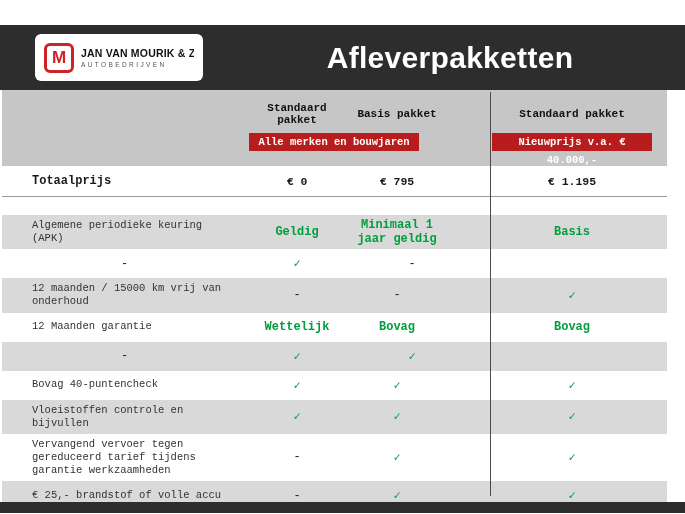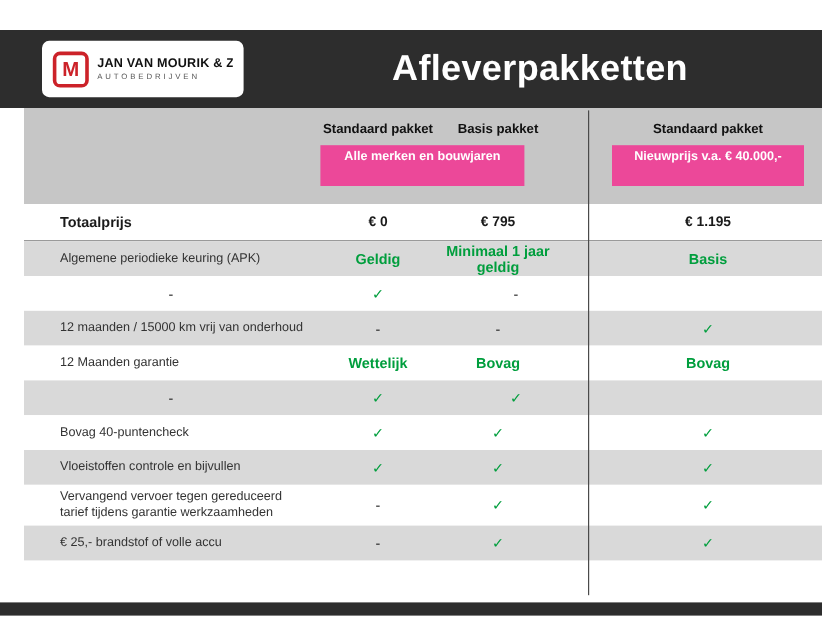--- a/index.html
+++ b/index.html
@@ -31,41 +31,41 @@
   .logo-text { display:flex; flex-direction:column; overflow:hidden; }
   .logo-company { font-size:10.5px; font-weight:bold; letter-spacing:0.2px; white-space:nowrap; color:#111; }
   .logo-sub { font-size:6.5px; letter-spacing:2.4px; color:#555; margin-top:2px; white-space:nowrap; }
   .page-title {
     position:absolute; left:220px; top:0; width:460px; height:70px;
     line-height:65px; text-align:center;
     color:#ffffff; font-size:30px; font-weight:800; letter-spacing:0.3px;
   }
 
   
-  .table-wrap { position:absolute; left:20px; top:90px; width:665px; }
+  .table-wrap { position:absolute; left:2px; top:90px; width:665px;font-family:Liberation Mono, monospace; }
   .grid { display:grid; grid-template-columns:245px 100px 100px 220px; align-items:center; }
 
   .band { background:#c6c6c6; padding:12px 0 15px 0; }
   .col-head { text-align:center; font-size:11px; font-weight:bold; color:#111; }
   .col-head.excl, .val.excl, .total-val.excl { padding-left:30px; }
 
   .badge-row { margin-top:7px; }
   .badge {
-    background:#ec4899; color:#ffffff; font-weight:bold; font-size:10.5px;
-    text-align:center; height:34px; line-height:18px;
+    background:#b91c1c; color:#ffffff; font-weight:bold; font-size:10.5px;
+    text-align:center; height:18px; line-height:18px;
   }
   .badge-std-basis { grid-column:2 / 4; margin:0 28px 0 2px; }
   .badge-excl-wrap { grid-column:4 / 5; padding-left:30px; display:flex; justify-content:center; }
   .badge-excl { width:160px; }
 
   .total-row { height:31px; border-bottom:1px solid #9a9a9a; background:#ffffff; }
   .total-label { padding-left:30px; font-size:12px; font-weight:bold; }
   .total-val { text-align:center; font-size:11.5px; font-weight:bold; }
 
-  .rows { }
+  .rows { margin-top:18px; }
   .feature-row { min-height:29px; }
   .feature-row.stripe { background:#d9d9d9; }
   .feature-row.plain { background:#ffffff; }
   .cell.label { padding:4px 10px 4px 30px; font-size:10.5px; color:#333; max-width:245px; line-height:1.25; }
   .cell.val { text-align:center; font-size:12px; color:#222; }
   .cell.val.green { color:#009e3d; font-weight:bold; }
 
   
   .v-divider { position:absolute; left:490px; top:92px; width:1px; height:404px; background:#4a4a4a; }
   .bottombar { position:absolute; top:502px; left:0; width:685px; height:11px; background:#2d2d2d; }

